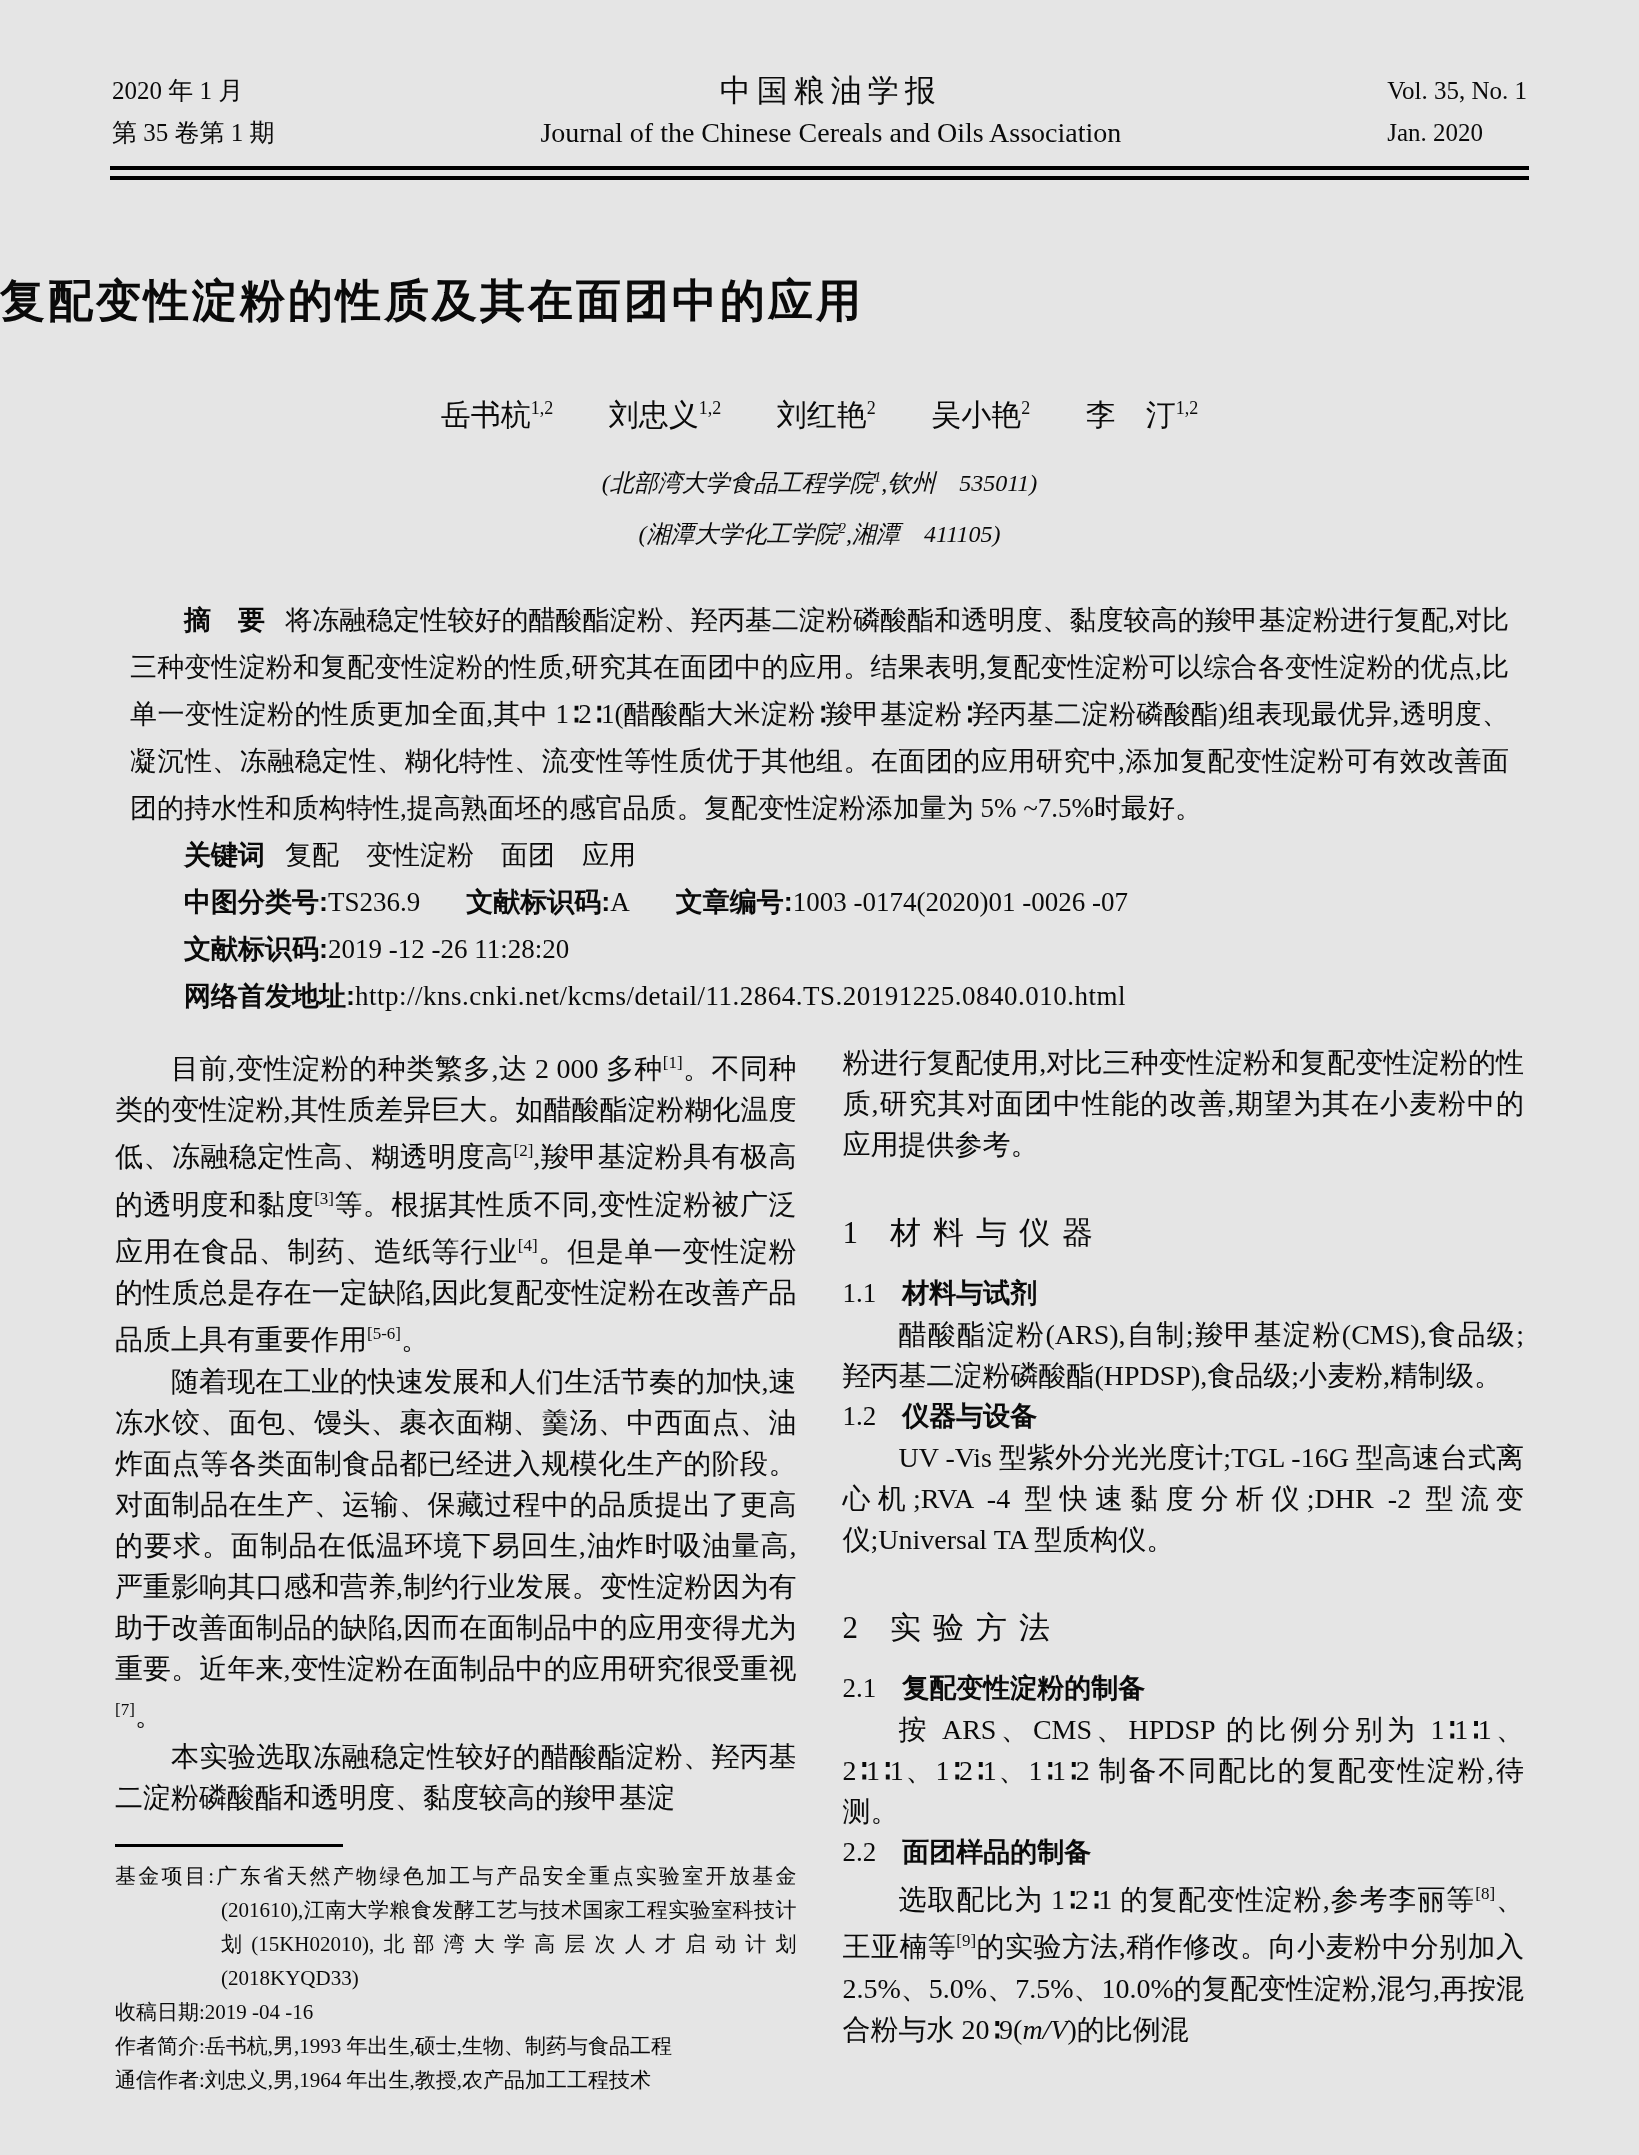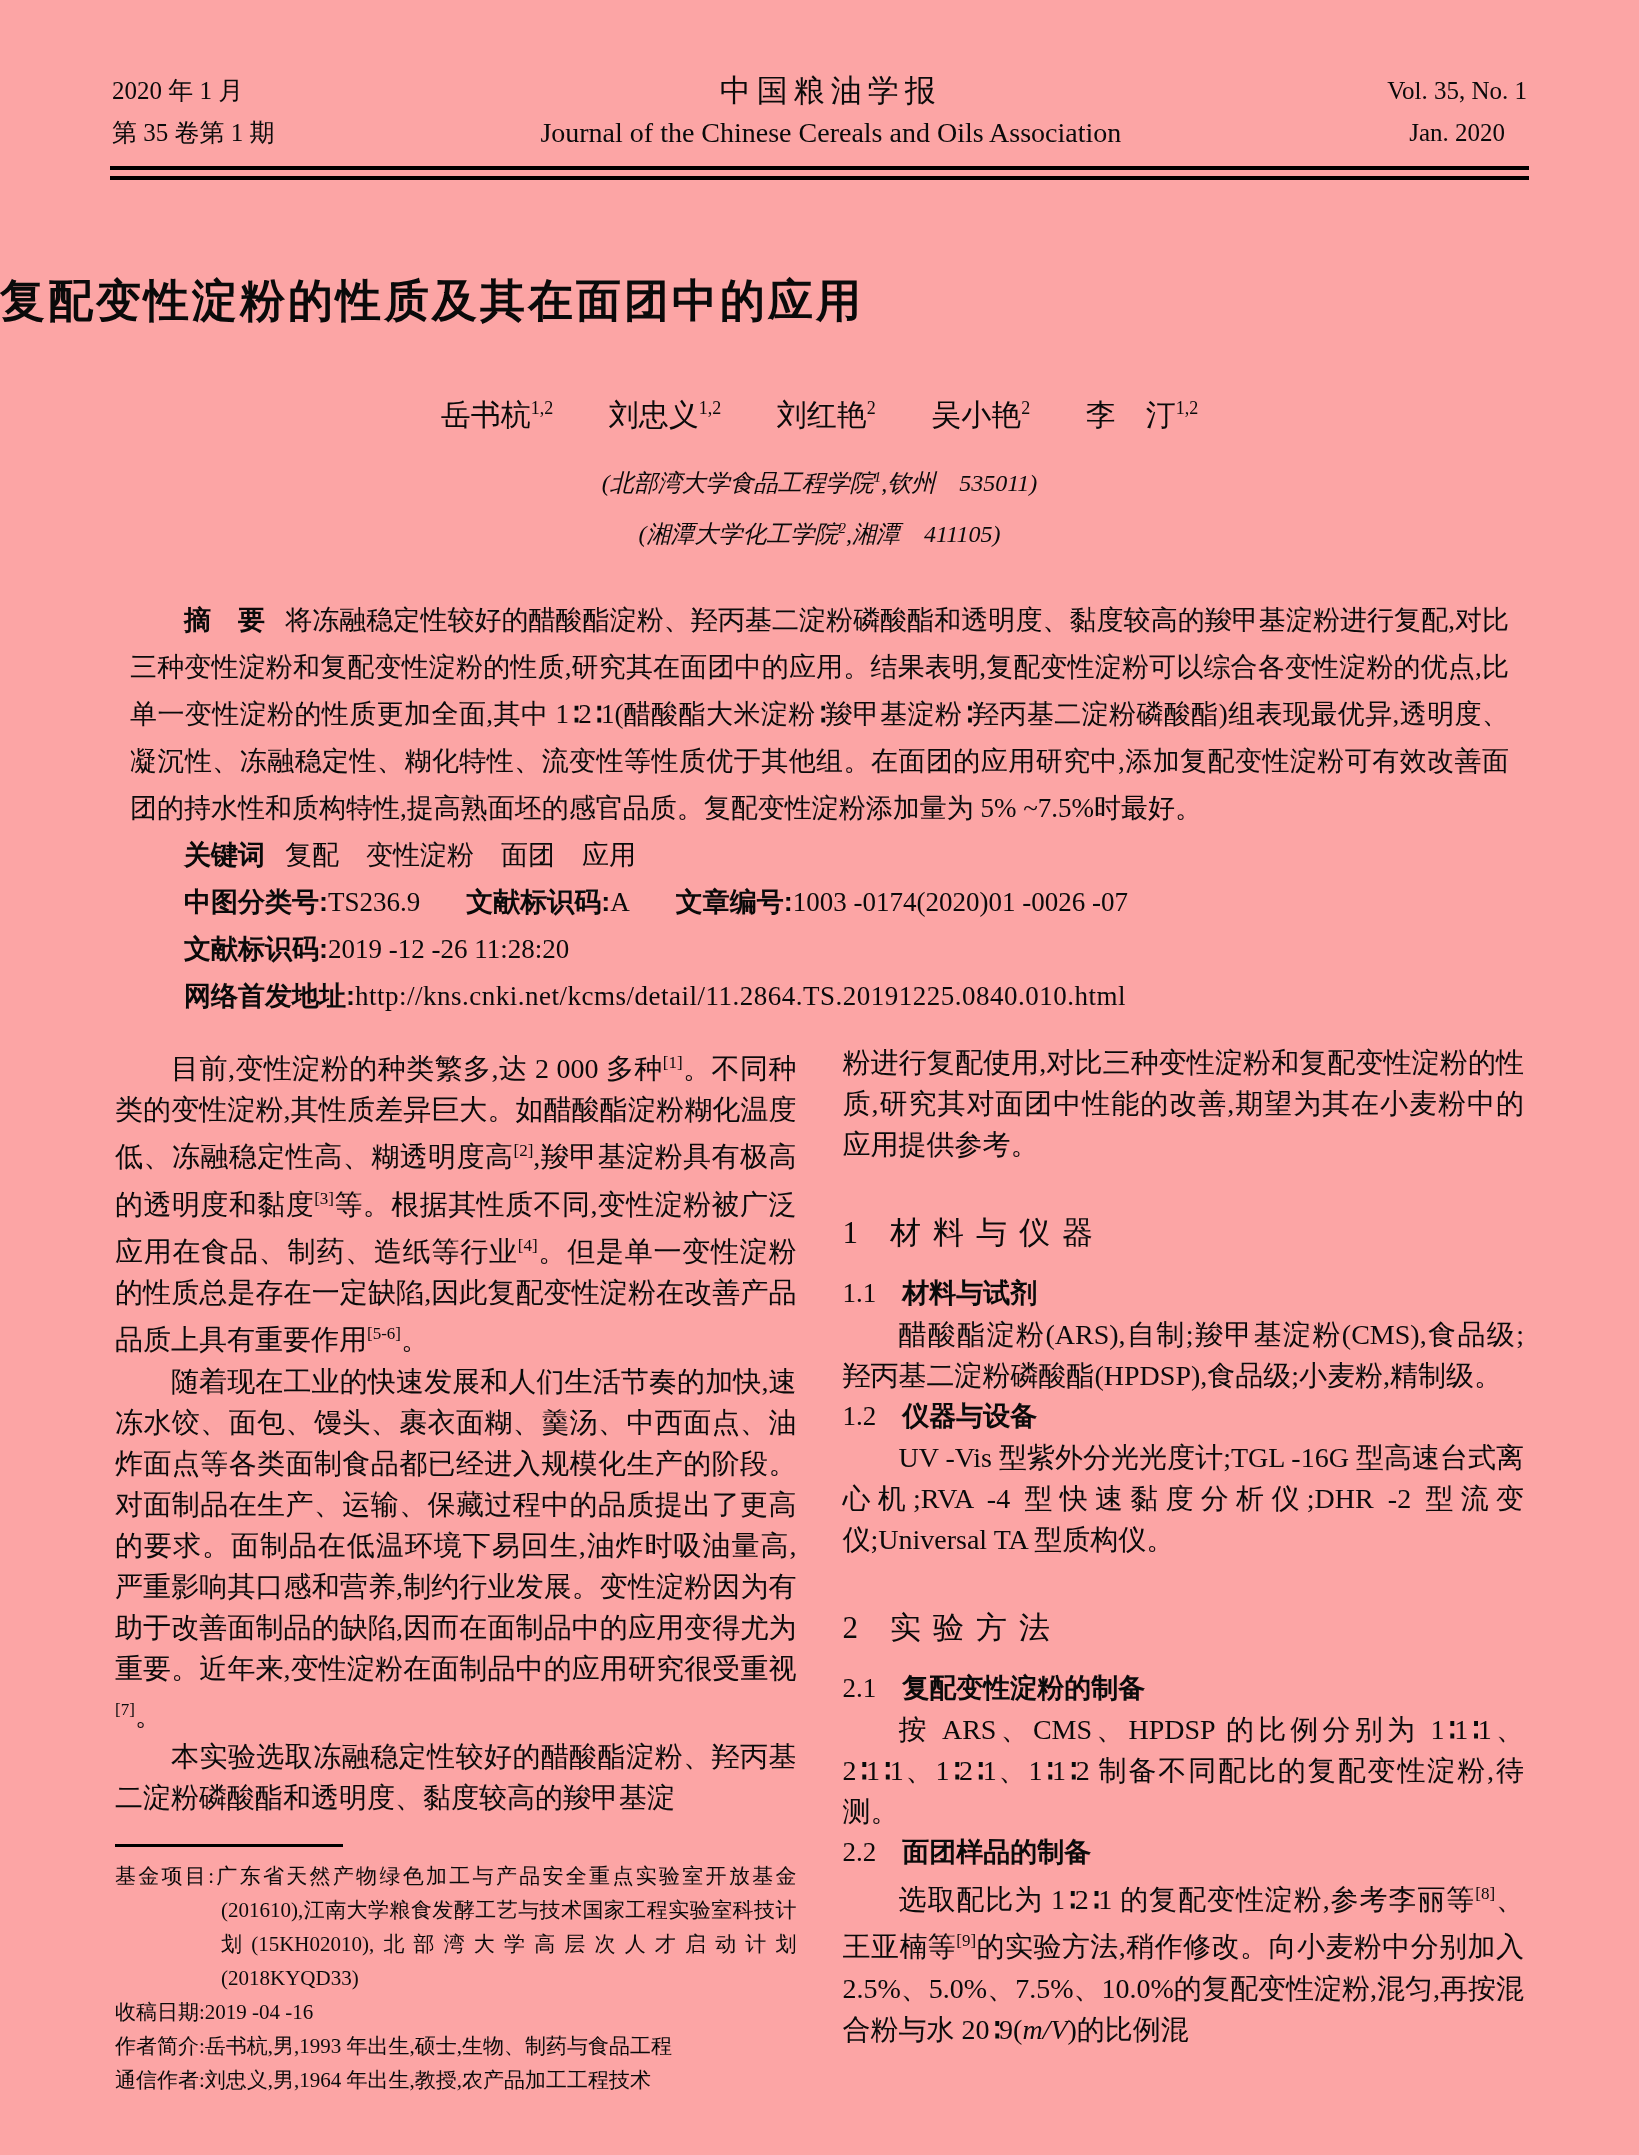--- a/index.html
+++ b/index.html
@@ -2,26 +2,26 @@
 <html lang="zh"><head>
 <meta charset="utf-8">
 <style>
   html,body{margin:0;padding:0;background:#ffffff;}
   body{
     width:1639px;height:2155px;
     font-family:"Liberation Serif","DejaVu Serif",serif;
     color:#0a0a0a;
     -webkit-font-smoothing:antialiased;
   }
-  .page{position:relative;width:1639px;height:2155px;overflow:hidden;background:#fca5a5;}
+  .page{position:relative;width:1639px;height:2155px;overflow:hidden;background:#e5e5e5;}
 
   
   .masthead{display:flex;justify-content:space-between;align-items:flex-start;padding:70px 112px 0 112px;}
   .mast-left,.mast-right{font-size:25px;line-height:42px;white-space:nowrap;}
-  .mast-right{text-align:center;}
+  .mast-right{text-align:left;}
   .mast-center{text-align:center;flex:1;}
   .jtitle-cn{font-size:31px;letter-spacing:6px;line-height:42px;}
   .jtitle-en{font-size:28px;line-height:42px;}
 
   .double-rule{margin:12px 110px 0 110px;height:6px;border-top:4px solid #000;border-bottom:4px solid #000;}
 
   
   .title{margin:92px 0 0 0;text-align:left;font-size:45px;font-weight:bold;letter-spacing:3px;line-height:58px;}
   .authors{margin-top:56px;text-align:center;font-size:30px;line-height:44px;}
   .author{margin:0 24px;white-space:nowrap;}

